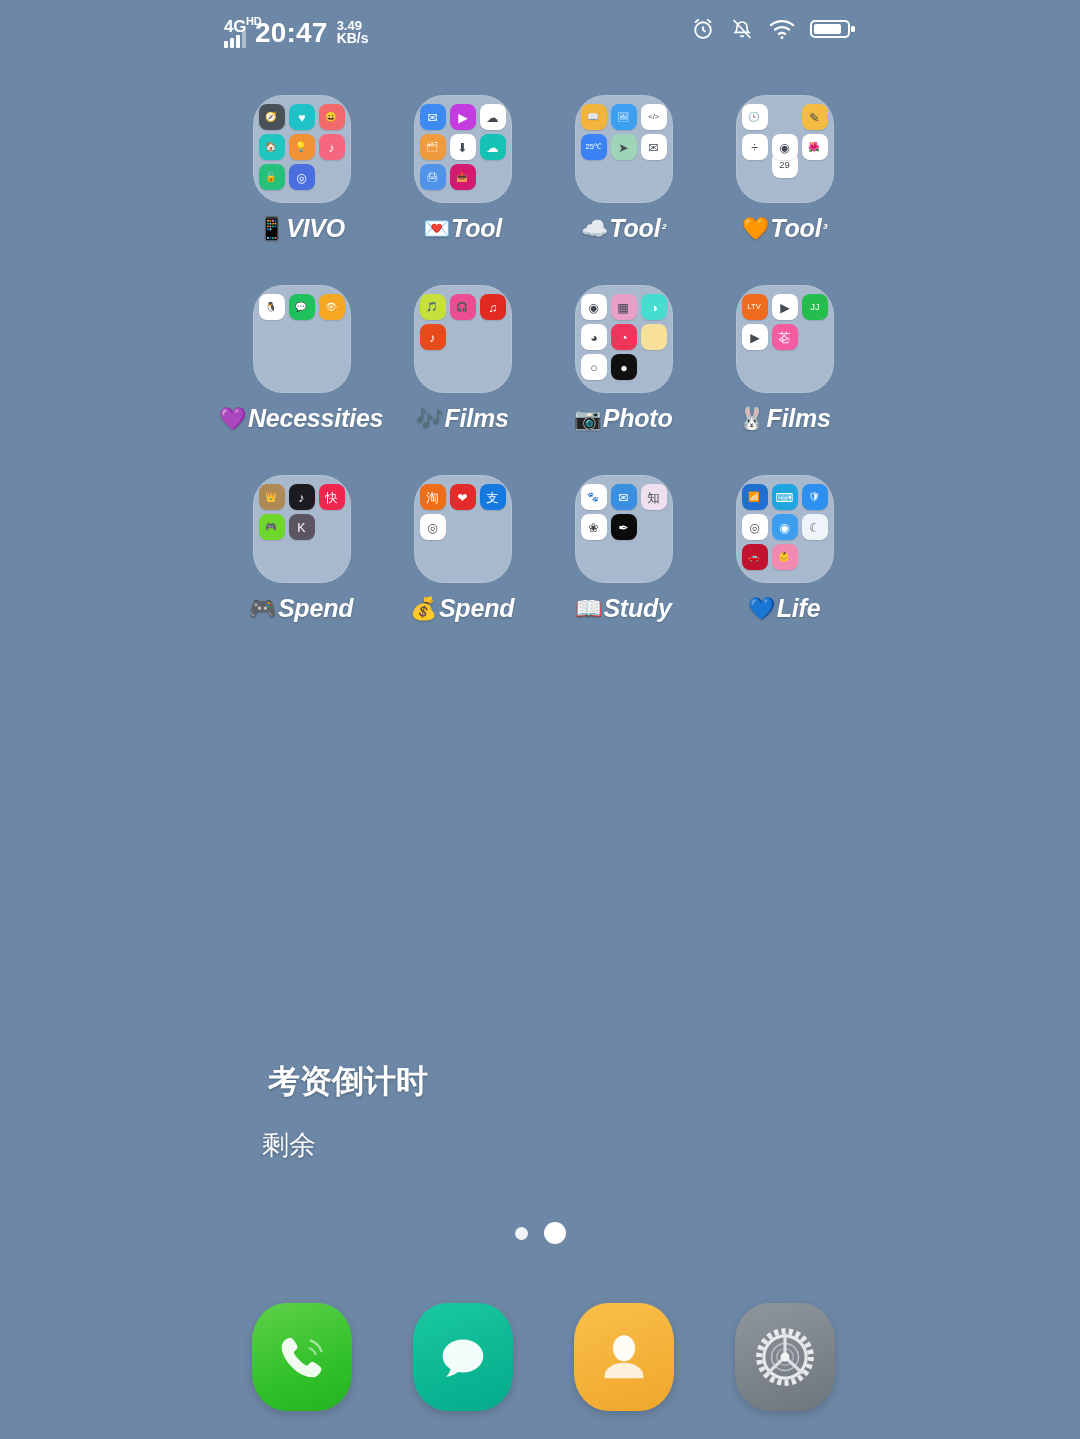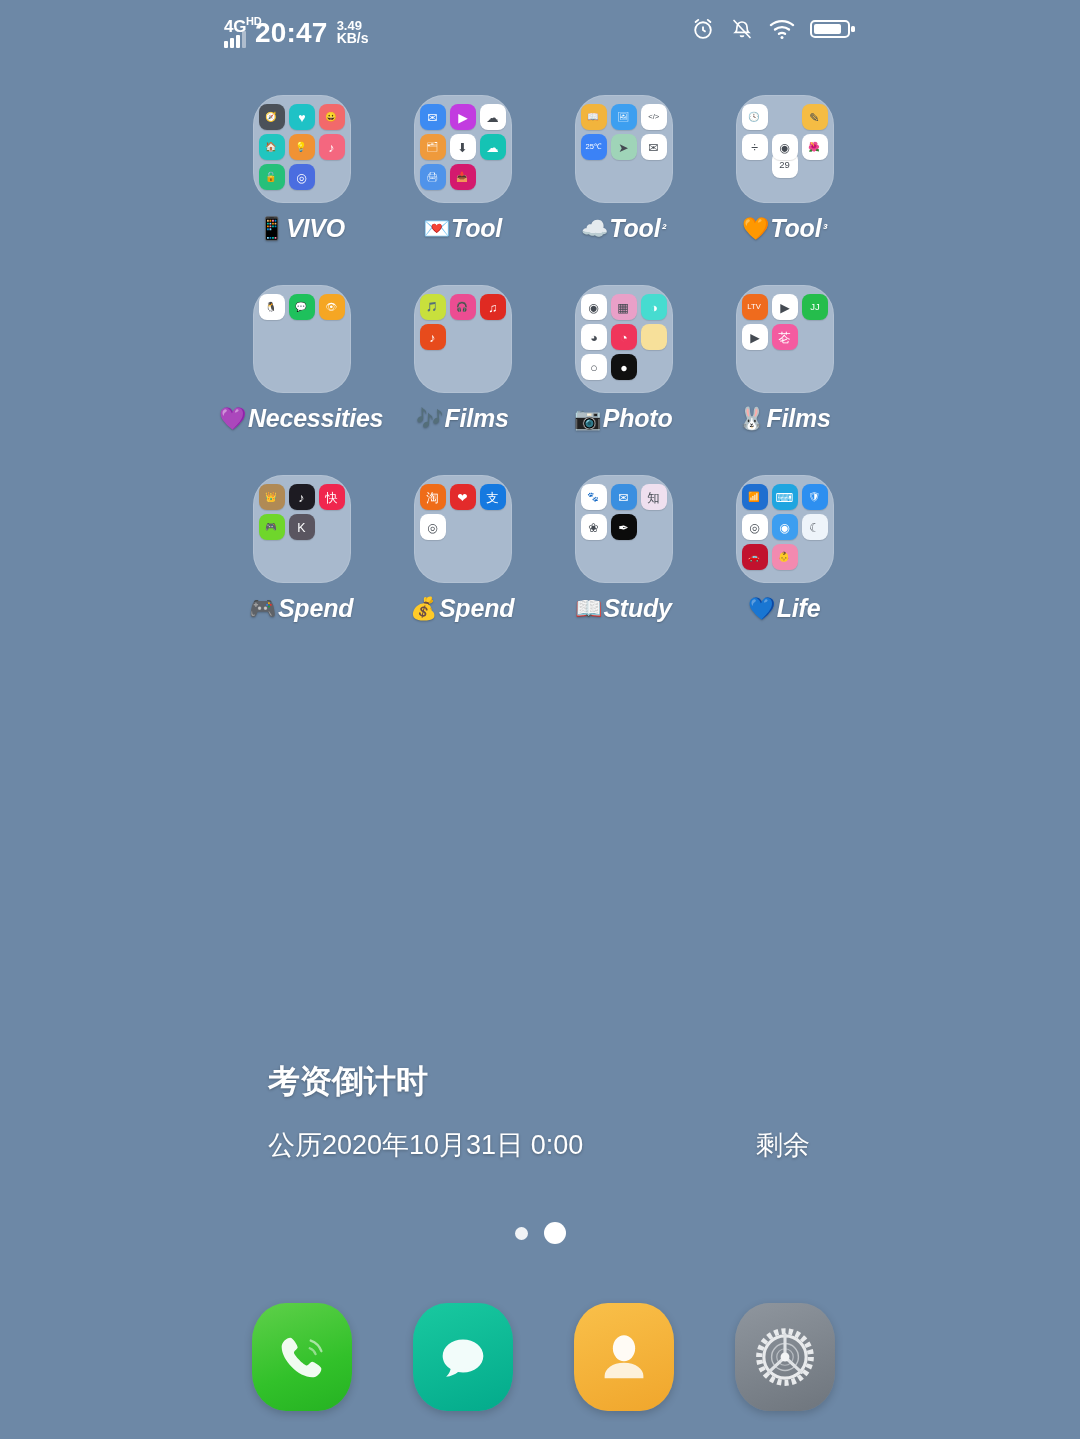--- a/index.html
+++ b/index.html
@@ -595,21 +595,20 @@
         </div>
       </div>
     </div>
   </div>
 
 <div id="countdown-widget">
   <div class="cd-row primary">
     <span class="cd-title">考资倒计时</span>
   </div>
   <div class="cd-row secondary">
-    <span class="cd-date">公历2020年10月31日 0:00</span>
     <span class="cd-remain">剩余</span>
   </div>
 </div>
 
 <div id="page-indicator">
     <span class="dot inactive"></span>
     <span class="dot active"></span>
   </div>
 
 <div id="dock">

